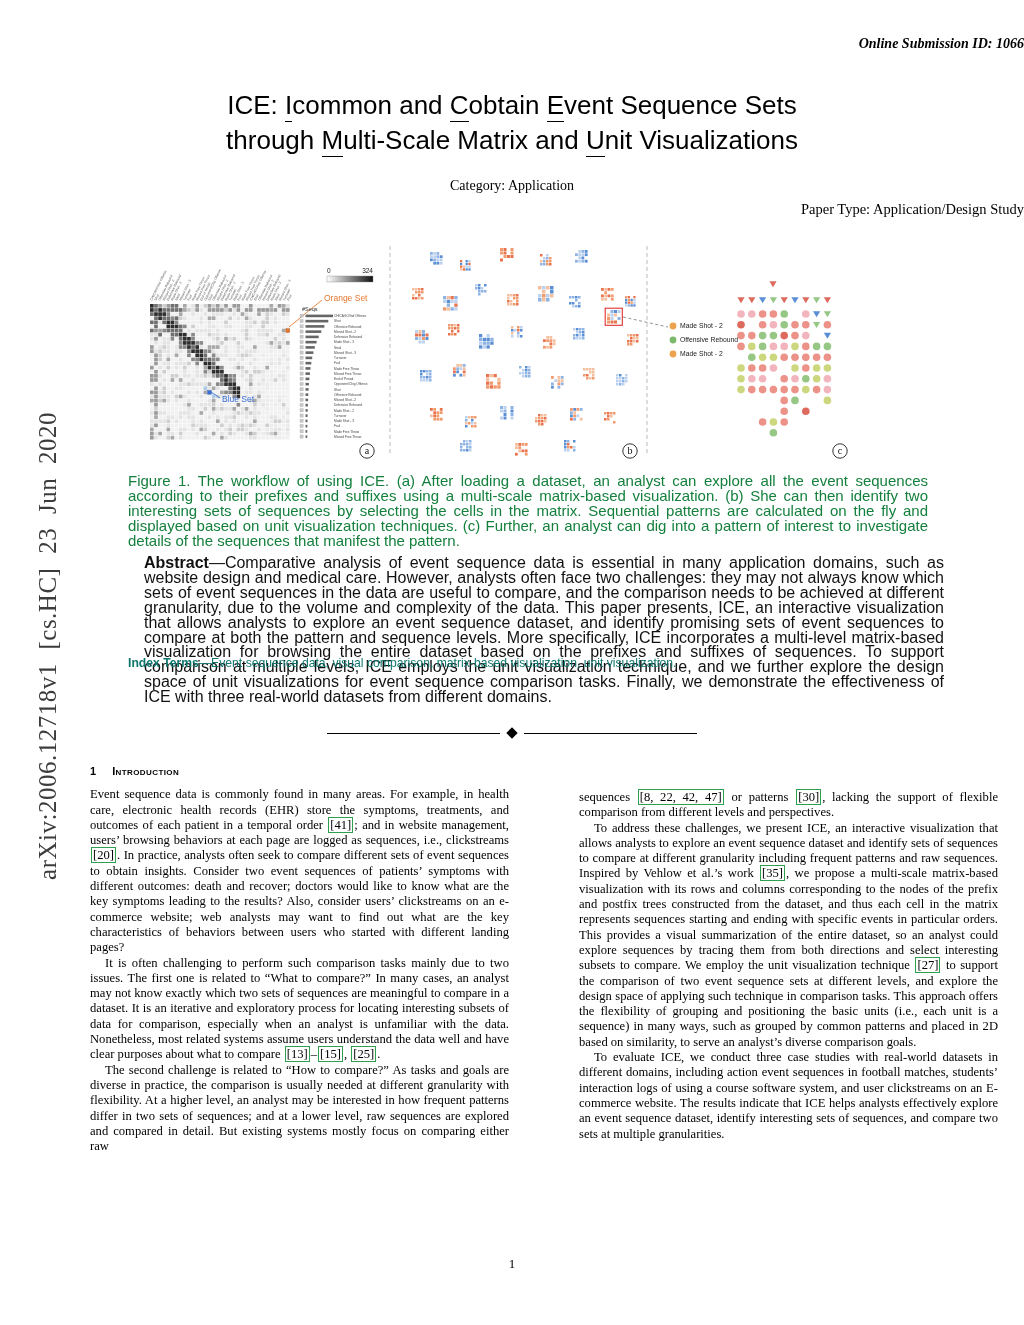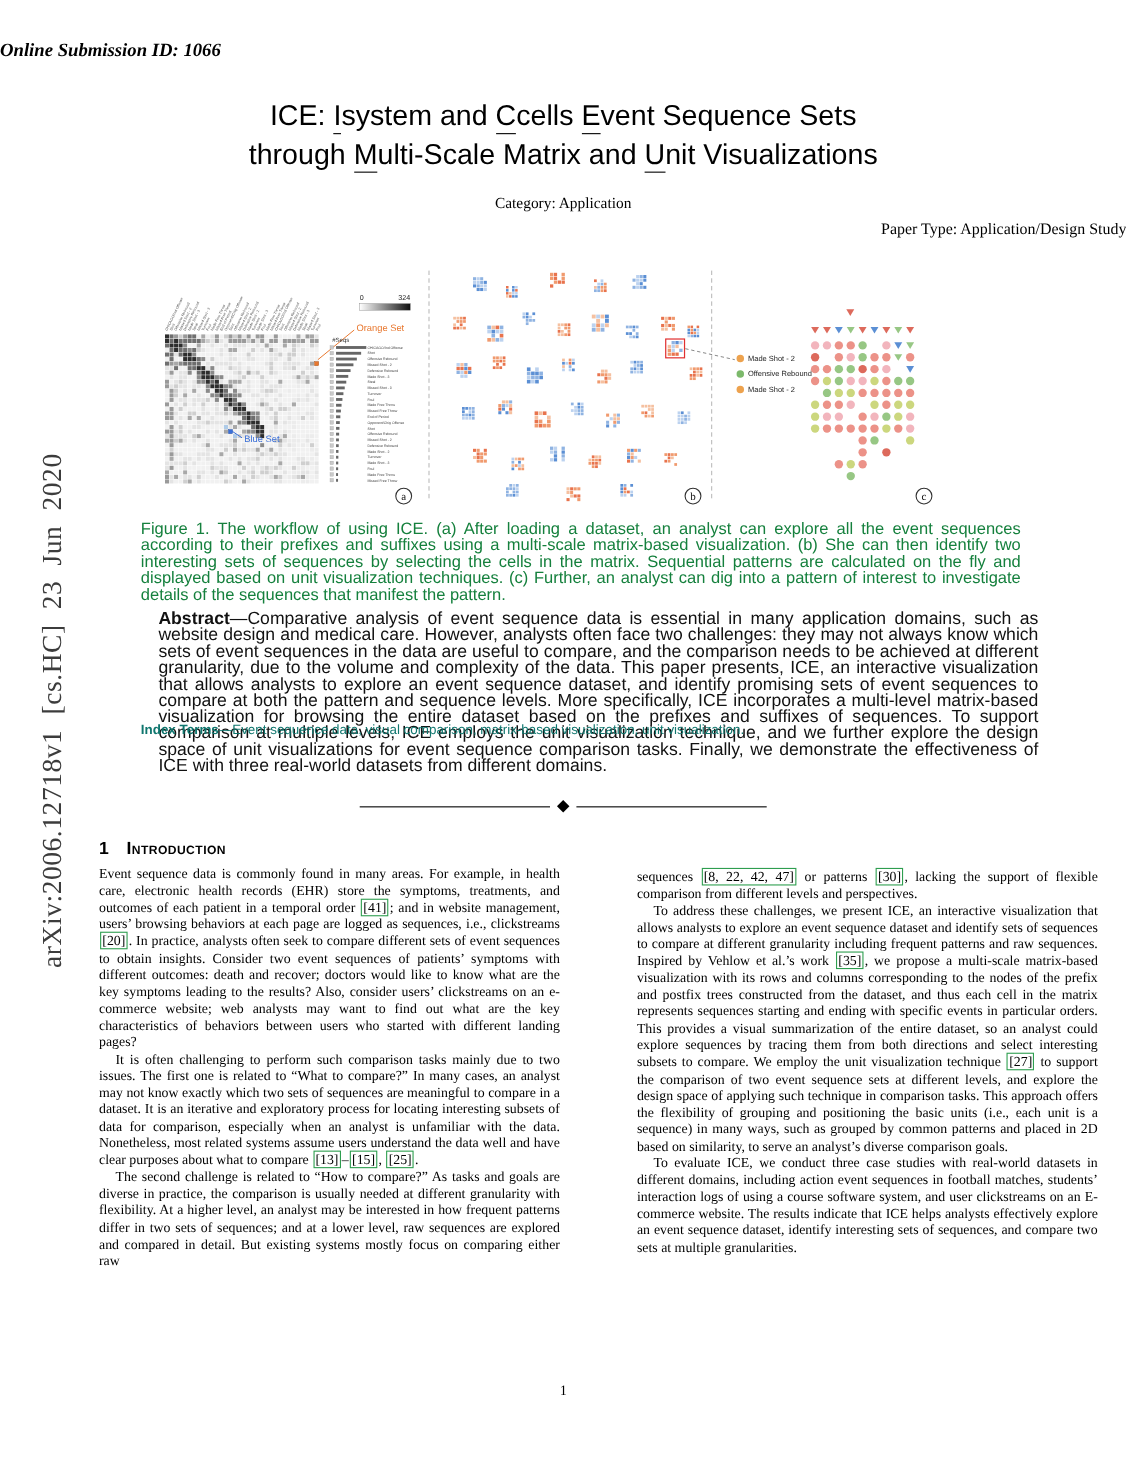--- a/index.html
+++ b/index.html
@@ -2,22 +2,22 @@
 <html><head>
 <meta charset="utf-8">
 <style>
   html,body{margin:0;padding:0;background:#ffffff;}
   .page{position:relative;width:1024px;height:1325px;background:#fff;font-family:"Liberation Serif",serif;color:#000;overflow:hidden;}
 
   .arxiv-sidebar{position:absolute;left:-237px;top:632px;width:570px;height:28px;line-height:28px;
     text-align:center;transform:rotate(-90deg);white-space:nowrap;
     font-family:"Liberation Serif",serif;font-size:25px;color:#3c3c3c;word-spacing:7px;letter-spacing:0.5px;}
 
-  .submission-id{position:absolute;top:36px;left:0;right:0;text-align:left;
-    font-style:italic;font-weight:bold;font-size:17px;}
+  .submission-id{position:absolute;top:36px;left:0;right:0;text-align:right;
+    font-style:italic;font-weight:bold;font-size:14px;}
 
   .title{position:absolute;top:88px;left:0;right:0;margin:0;text-align:center;
     font-family:"Liberation Sans",sans-serif;font-weight:400;font-size:26px;line-height:35px;color:#000;}
   .title-line{display:block;}
   .uline{border-bottom:1.6px solid #000;padding-bottom:1px;}
 
   .category{position:absolute;top:178px;left:0;right:0;text-align:center;font-size:14px;}
   .paper-type{position:absolute;top:201px;left:0;right:0;text-align:right;font-size:14.5px;}
 
   .figure{position:absolute;top:238px;left:112px;width:800px;height:226px;}
@@ -33,39 +33,39 @@
 
   .separator{position:absolute;top:729px;left:327px;width:370px;display:flex;align-items:center;}
   .sep-line{flex:1;height:1px;background:#000;}
   .diamond{width:8px;height:8px;background:#000;transform:rotate(45deg);margin:0 8px;flex:0 0 auto;}
 
   .col{position:absolute;top:764px;width:419px;font-size:12.6px;line-height:15.3px;text-align:justify;color:#000;}
   .col-left{left:90px;}
   .col-right{left:531px;padding-top:26px;box-sizing:border-box;margin-left:48px;}
   .col p{margin:0;text-indent:15px;}
   .col p:first-of-type{text-indent:0;}
-  h2.section{margin:0 0 8px 0;font-family:"Liberation Sans",sans-serif;font-size:16px;font-weight:bold;color:#000;}
+  h2.section{margin:0 0 8px 0;font-family:"Liberation Sans",sans-serif;font-size:11px;font-weight:bold;color:#000;}
   .secnum{margin-right:16px;}
   .sectitle{font-variant:small-caps;letter-spacing:0.4px;}
 
   .cite{border:1px solid #2e9e4f;padding:0 1px;margin:0 1px;}
 
   .page-number{position:absolute;top:1256px;left:0;right:0;text-align:center;font-size:13px;}
 </style>
 </head>
 <body>
 
 <div class="page">
 
   <div class="arxiv-sidebar">arXiv:2006.12718v1 [cs.HC] 23 Jun 2020</div>
 
   <div class="submission-id">Online Submission ID: 1066</div>
 
   <h1 class="title">
-    <span class="title-line"><span>ICE: </span><span class="uline">I</span><span>system and </span><span class="uline">C</span><span>cells </span><span class="uline">E</span><span>vent Sequence Sets</span></span>
+    <span class="title-line"><span>ICE: </span><span class="uline">I</span><span>common and </span><span class="uline">C</span><span>obtain </span><span class="uline">E</span><span>vent Sequence Sets</span></span>
     <span class="title-line"><span>through </span><span class="uline">M</span><span>ulti-Scale Matrix and </span><span class="uline">U</span><span>nit Visualizations</span></span>
   </h1>
 
   <div class="category">Category: Application</div>
   <div class="paper-type">Paper Type: Application/Design Study</div>
 
   <div class="figure">
     <svg id="fig-svg" width="800" height="226" viewBox="0 0 800 226" xmlns="http://www.w3.org/2000/svg">
         <line x1="278" y1="8" x2="278" y2="218" stroke="#aaa" stroke-width="0.8" stroke-dasharray="4 3"></line>
         <line x1="535" y1="8" x2="535" y2="218" stroke="#aaa" stroke-width="0.8" stroke-dasharray="4 3"></line>

